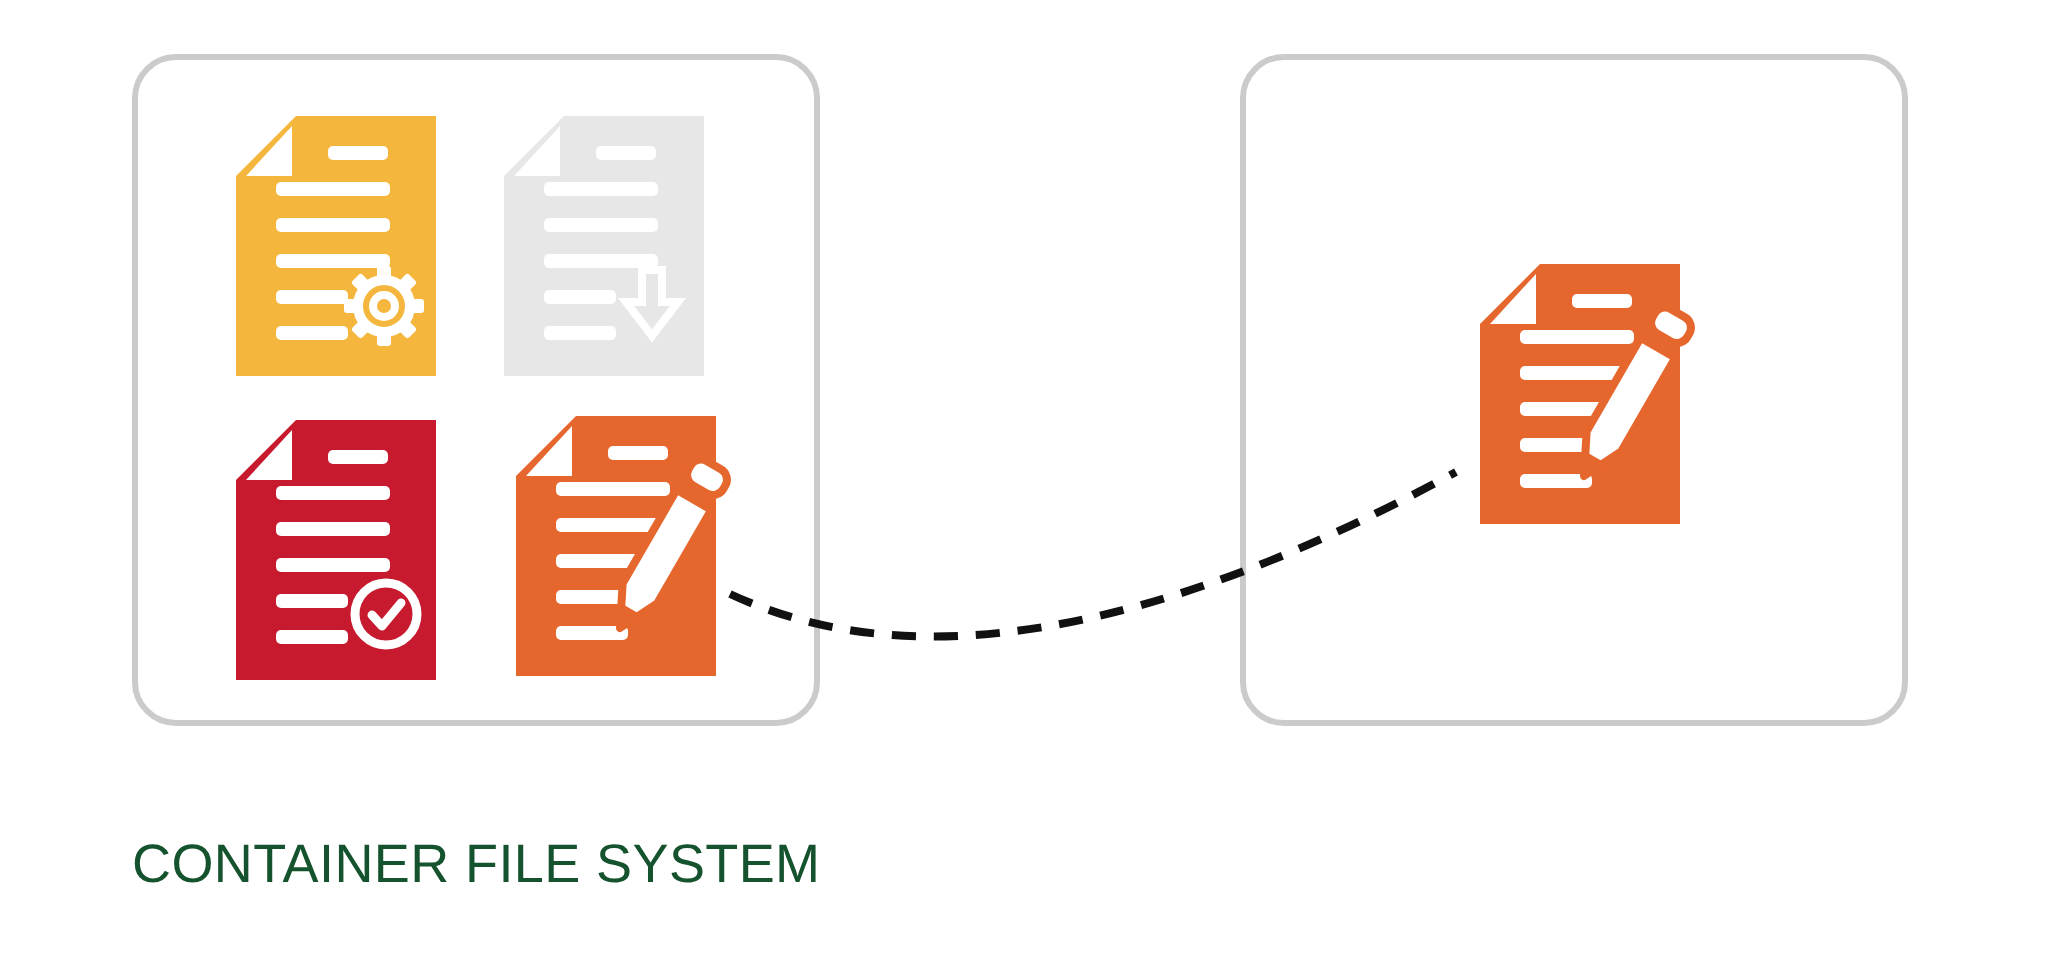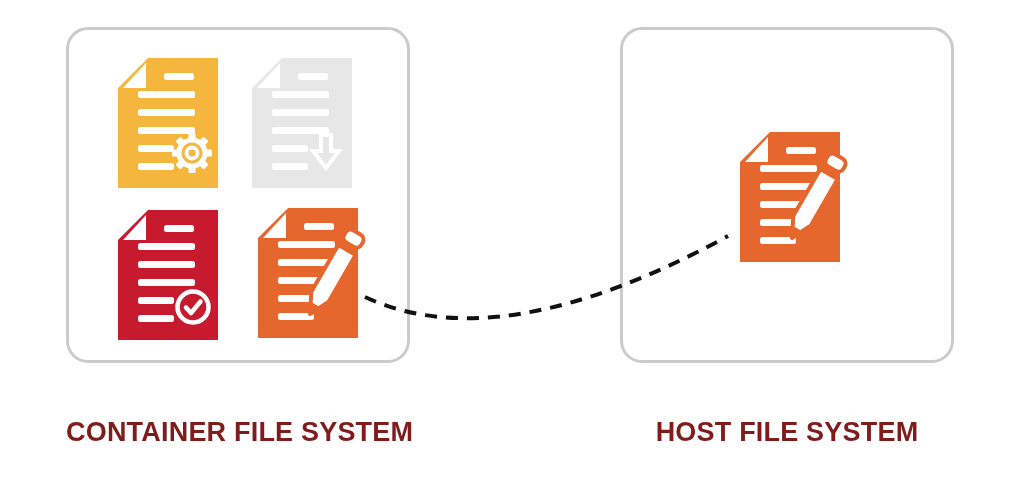--- a/index.html
+++ b/index.html
@@ -33,23 +33,23 @@
   .doc.pos-a { left: 49px;  top: 28px;  }
   .doc.pos-b { left: 183px; top: 28px;  }
   .doc.pos-c { left: 49px;  top: 180px; }
   .doc.pos-d { left: 189px; top: 178px; }
   .doc.pos-host { left: 117px; top: 102px; }
   .sys-label {
     position: absolute;
     top: 417px;
     text-align: center;
     font-size: 27px;
-    font-weight: 700;
+    font-weight: 400;
     letter-spacing: 0.2px;
-    color: #7f1d1d;
+    color: #14532d;
     white-space: nowrap;
   }
   .sys-label.left  { left: 66px;  width: 344px; }
   .sys-label.right { left: 620px; width: 334px; }
   .connector-overlay {
     position: absolute;
     left: 0; top: 0;
     width: 1024px;
     height: 477px;
     pointer-events: none;
@@ -169,15 +169,14 @@
         </g>
       </svg>
     </div>
   </section>
 
   <svg class="connector-overlay" viewBox="0 0 1024 477" xmlns="http://www.w3.org/2000/svg">
     <path d="M365,297 Q500,360 728,236" fill="none" stroke-width="4" stroke-dasharray="12 9" stroke="#111111"></path>
   </svg>
 
   <div class="sys-label left">CONTAINER FILE SYSTEM</div>
-  <div class="sys-label right">HOST FILE SYSTEM</div>
 
 </div>
 
 </body></html>

